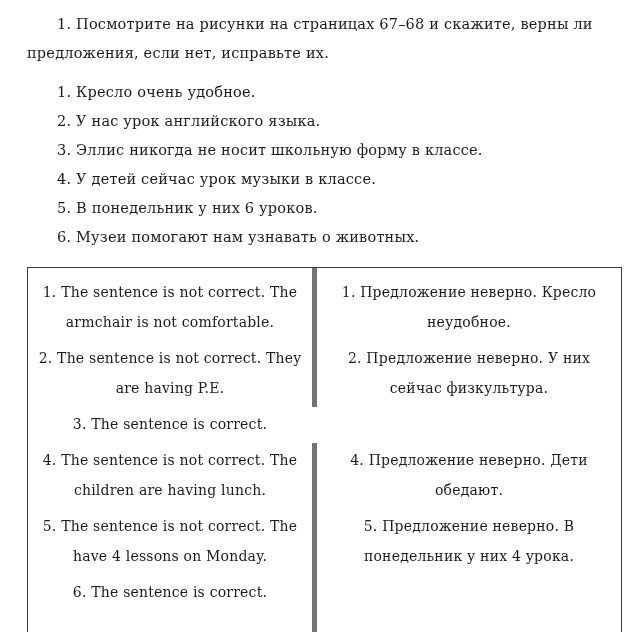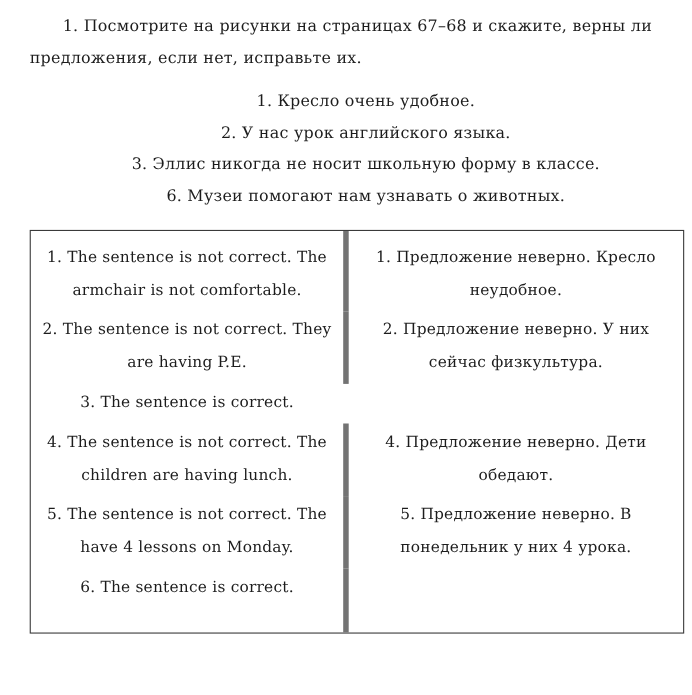--- a/index.html
+++ b/index.html
@@ -28,21 +28,20 @@
     text-indent: 30px;
     letter-spacing: 0.2px;
   }
   .sentence-list {
     margin: 0 0 0 30px;
   }
   .sentence {
     font-size: 14.5px;
     line-height: 29px;
     letter-spacing: 0.2px;
-    text-align: center;
   }
   .answer-table {
     margin-top: 15px;
     border: 1px solid #3a3a3a;
     box-sizing: border-box;
     width: 595px;
   }
   .trow {
     display: grid;
     grid-template-columns: 284px 1fr;
@@ -68,20 +67,22 @@
 <body>
 
 <div class="page">
 
   <p class="intro">1. Посмотрите на рисунки на страницах 67–68 и скажите, верны ли предложения, если нет, исправьте их.</p>
 
   <div class="sentence-list">
     <div class="sentence">1. Кресло очень удобное.</div>
     <div class="sentence">2. У нас урок английского языка.</div>
     <div class="sentence">3. Эллис никогда не носит школьную форму в классе.</div>
+    <div class="sentence">4. У детей сейчас урок музыки в классе.</div>
+    <div class="sentence">5. В понедельник у них 6 уроков.</div>
     <div class="sentence">6. Музеи помогают нам узнавать о животных.</div>
   </div>
 
   <div class="answer-table">
 
     <div class="trow first">
       <div class="cell left">
         <p>1. The sentence is not correct. The armchair is not comfortable.</p>
       </div>
       <div class="cell right">

